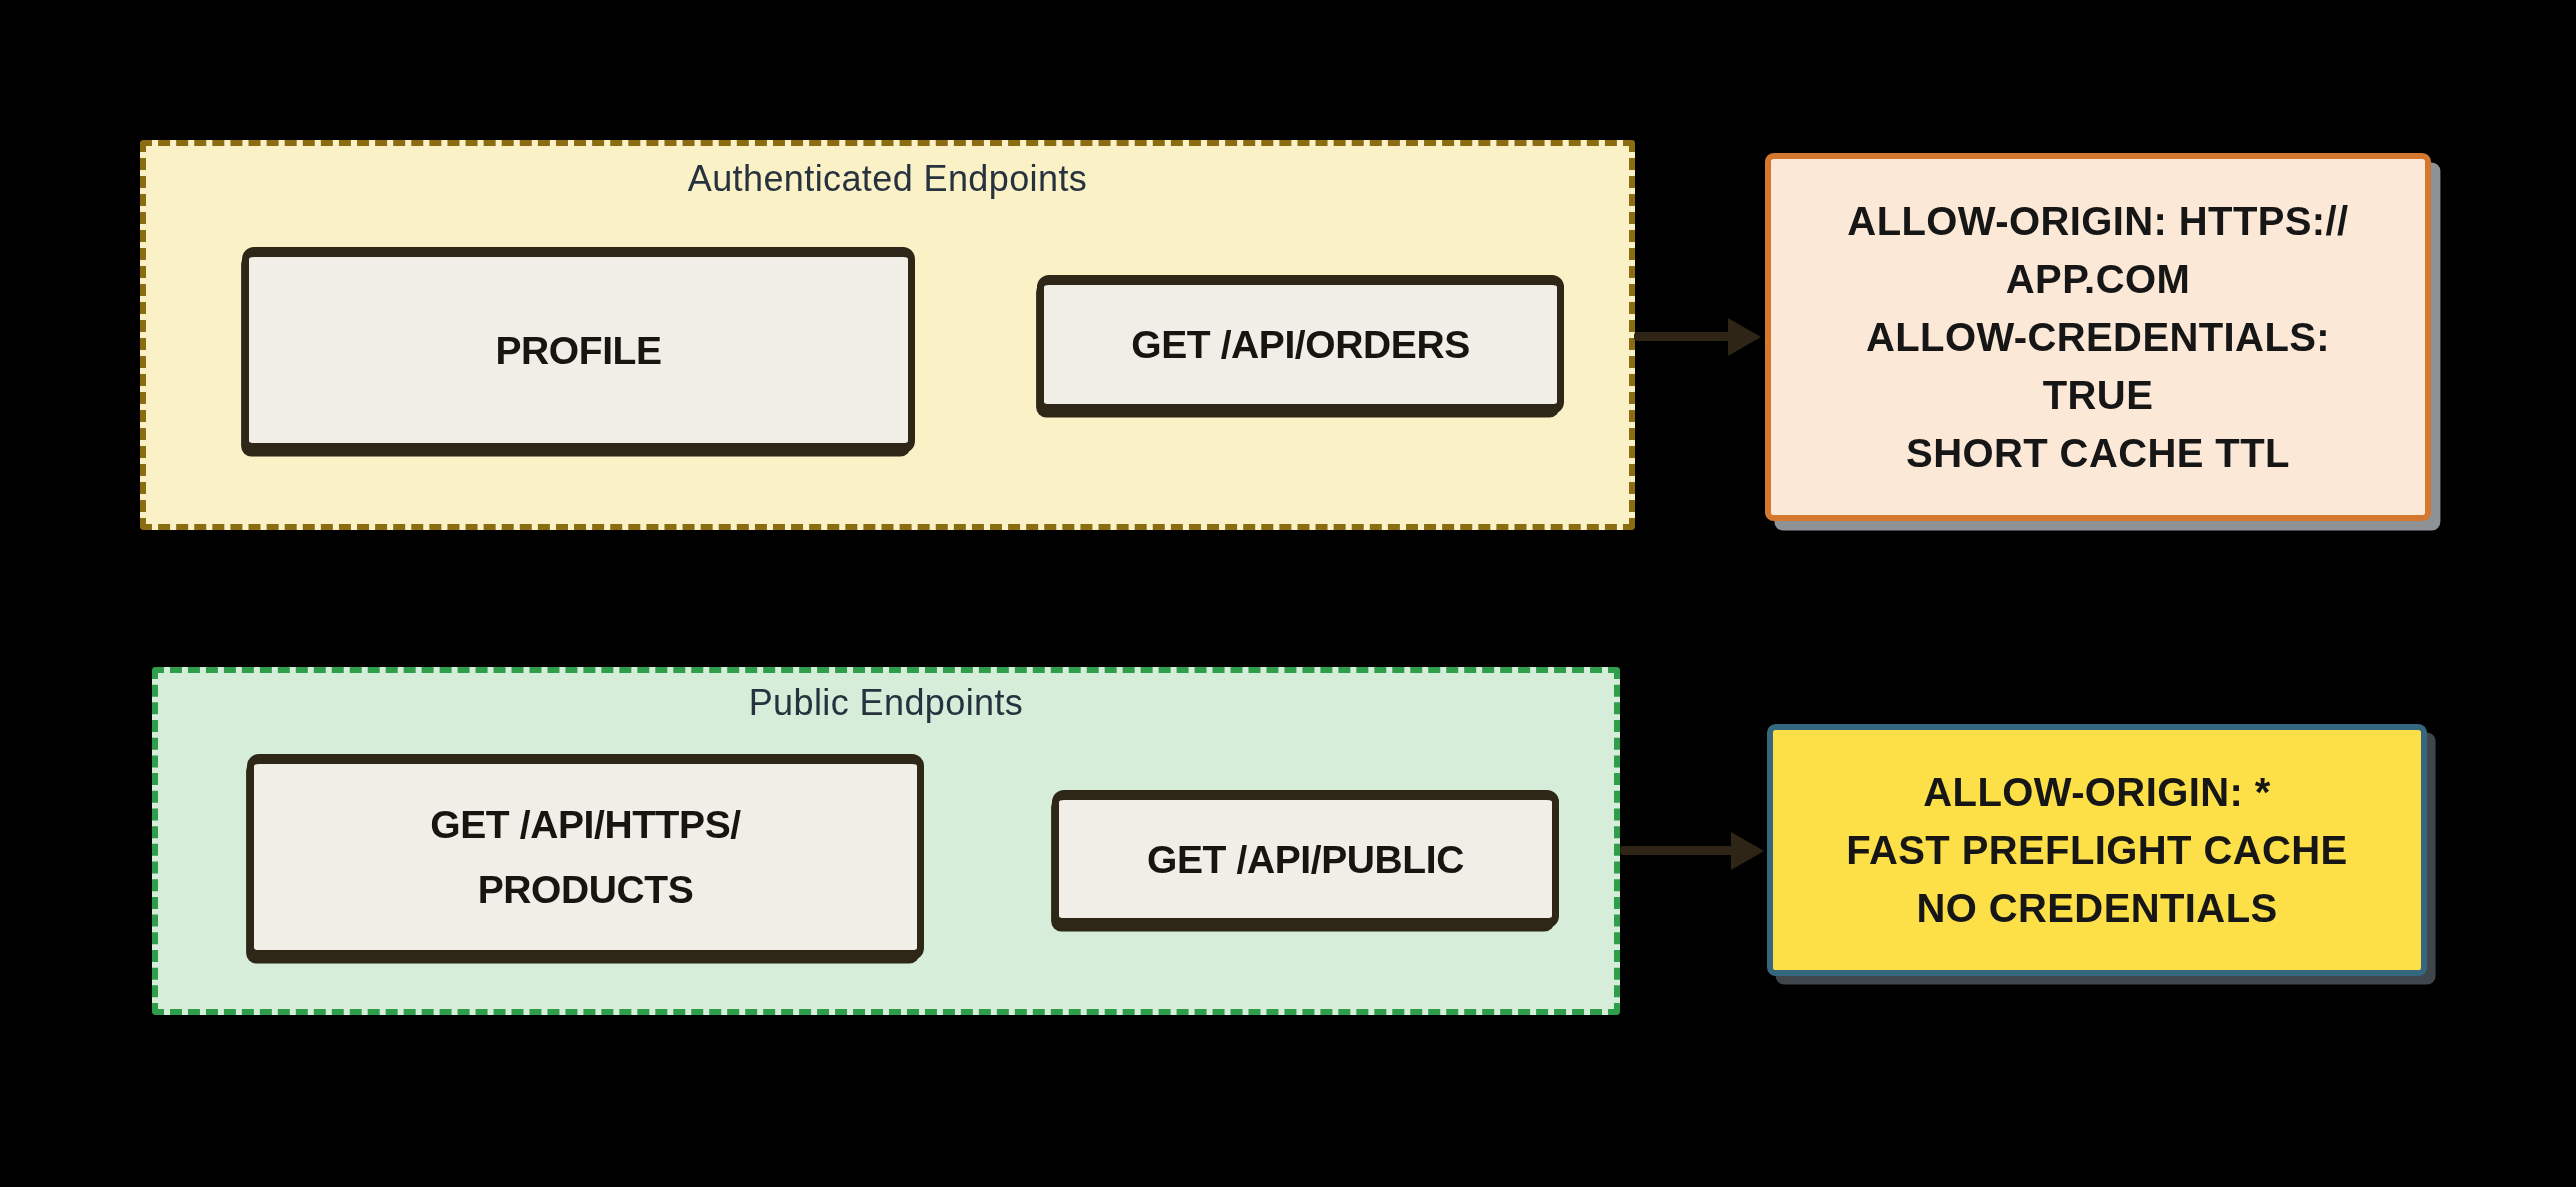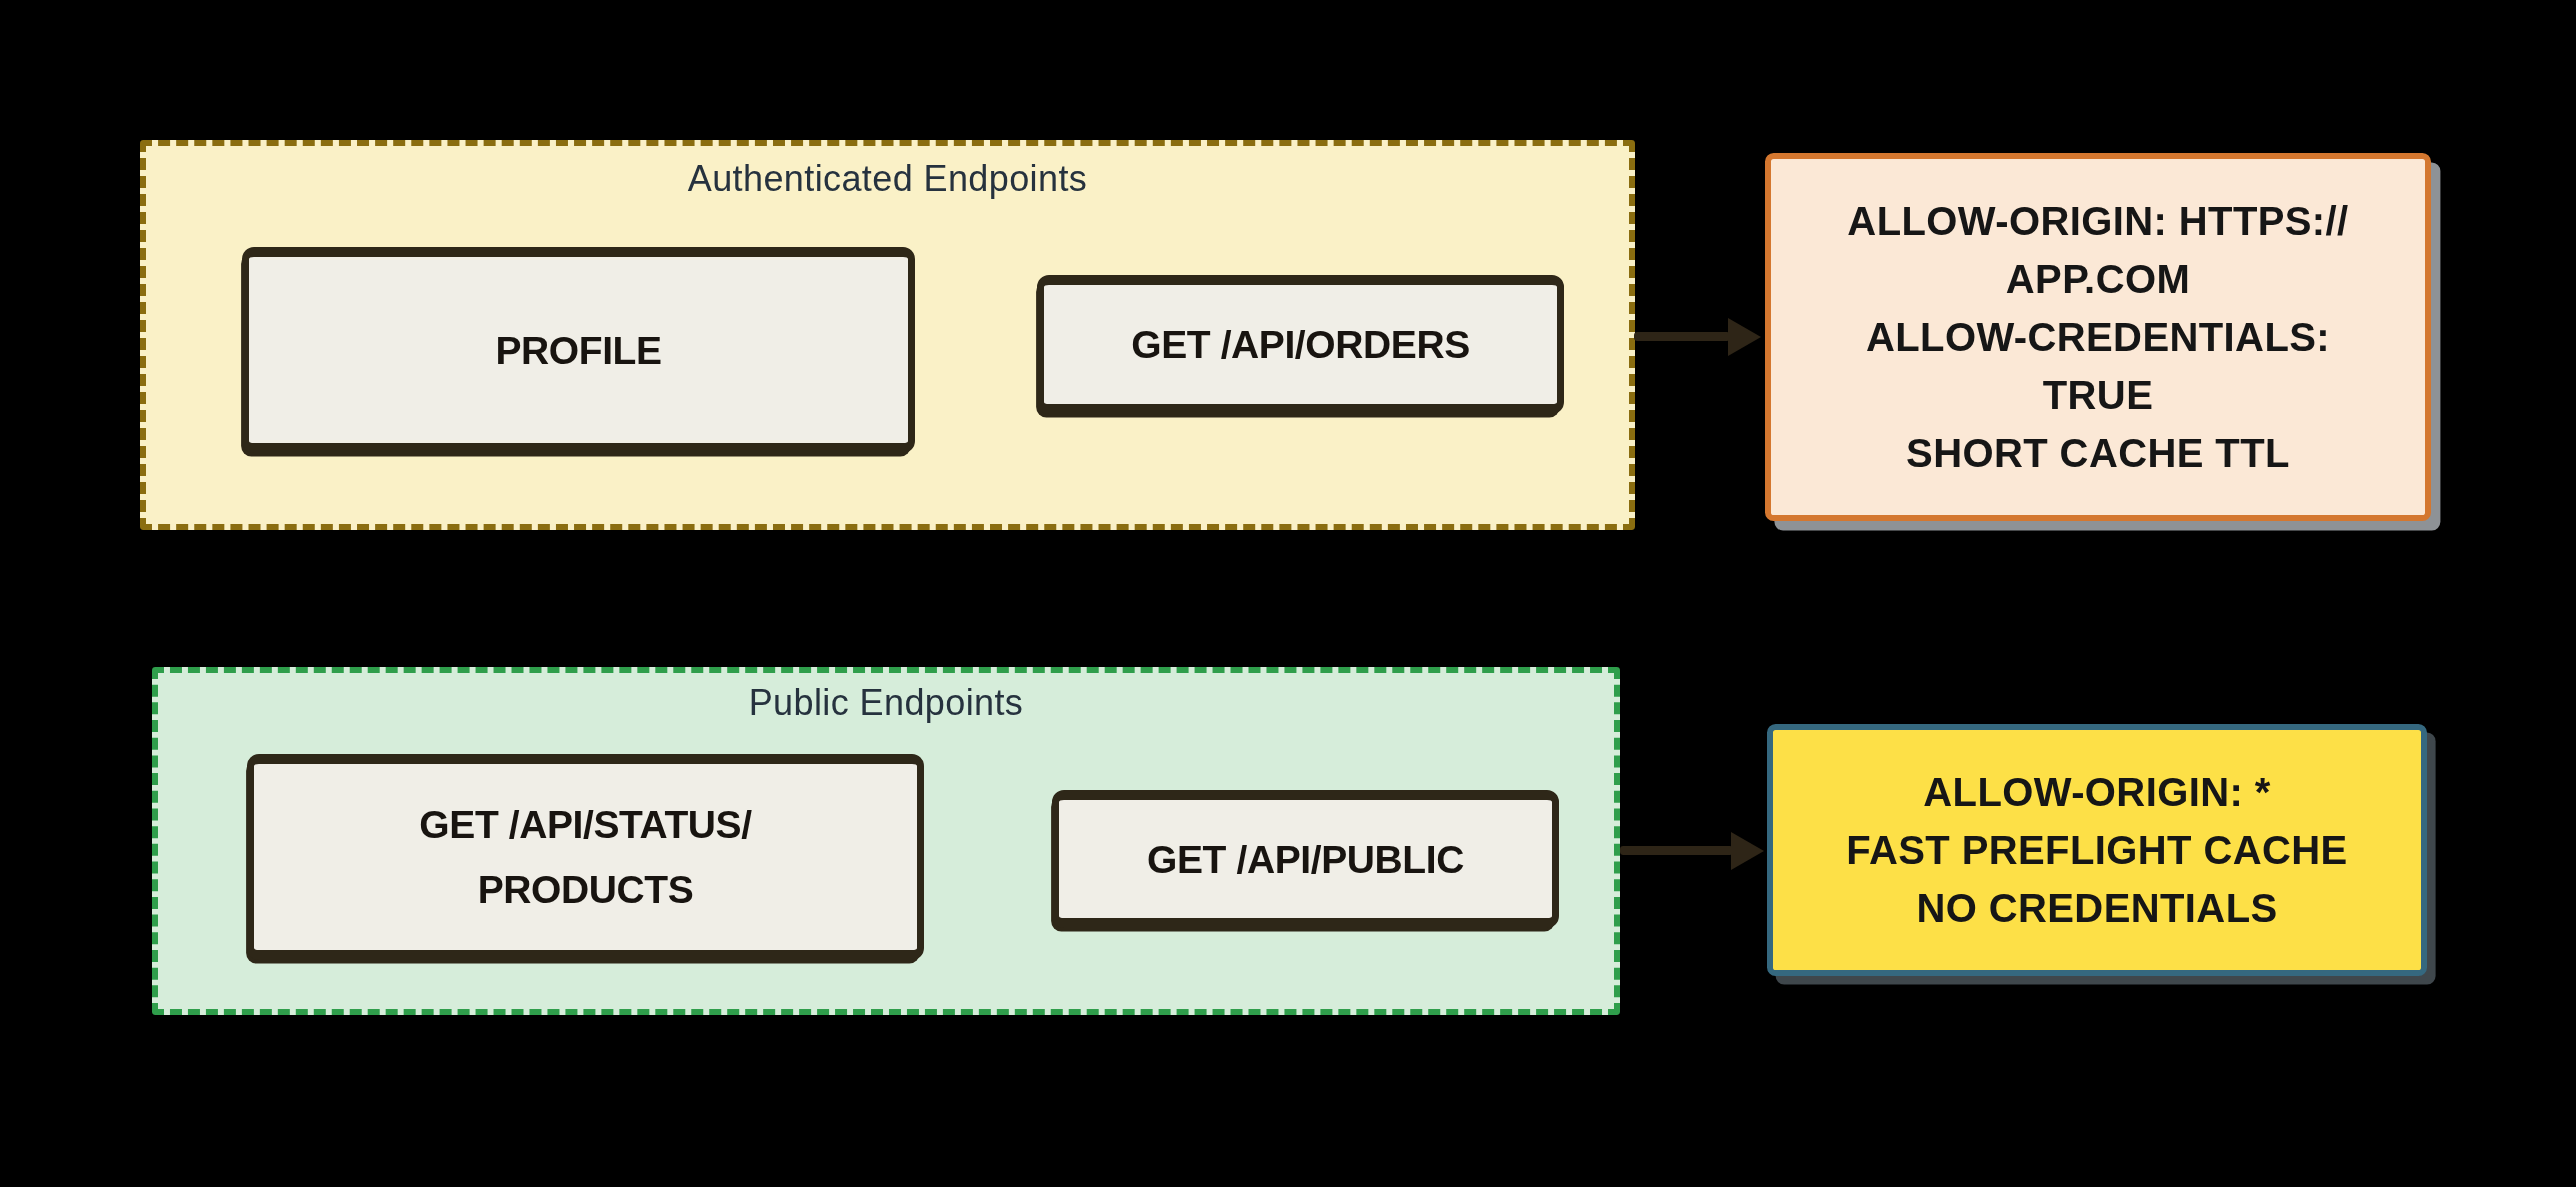--- a/index.html
+++ b/index.html
@@ -146,21 +146,21 @@
           <div>GET /API/ORDERS</div>
         </div>
     </div>
   </div>
 
   <div class="group public">
     <div class="group-title">Public Endpoints</div>
 
     <div class="endpoint get-products">
       <div class="label">
-          <div>GET /API/STATUS/</div>
+          <div>GET /API/HTTPS/</div>
           <div>PRODUCTS</div>
         </div>
     </div>
 
     <div class="endpoint get-status">
       <div class="label">
           <div>GET /API/PUBLIC</div>
         </div>
     </div>
   </div>

